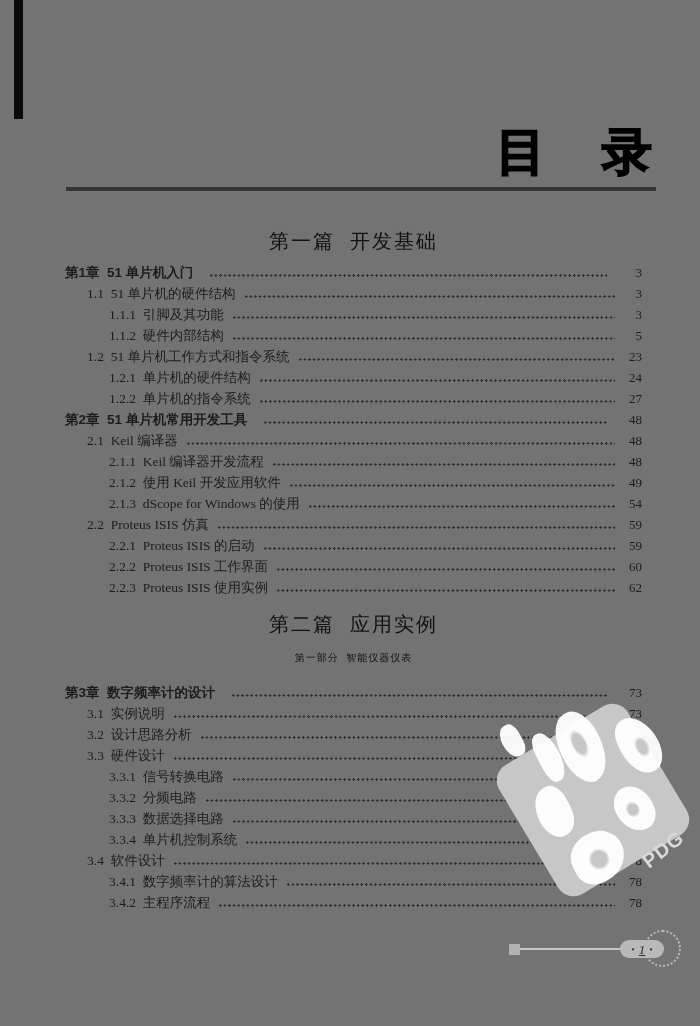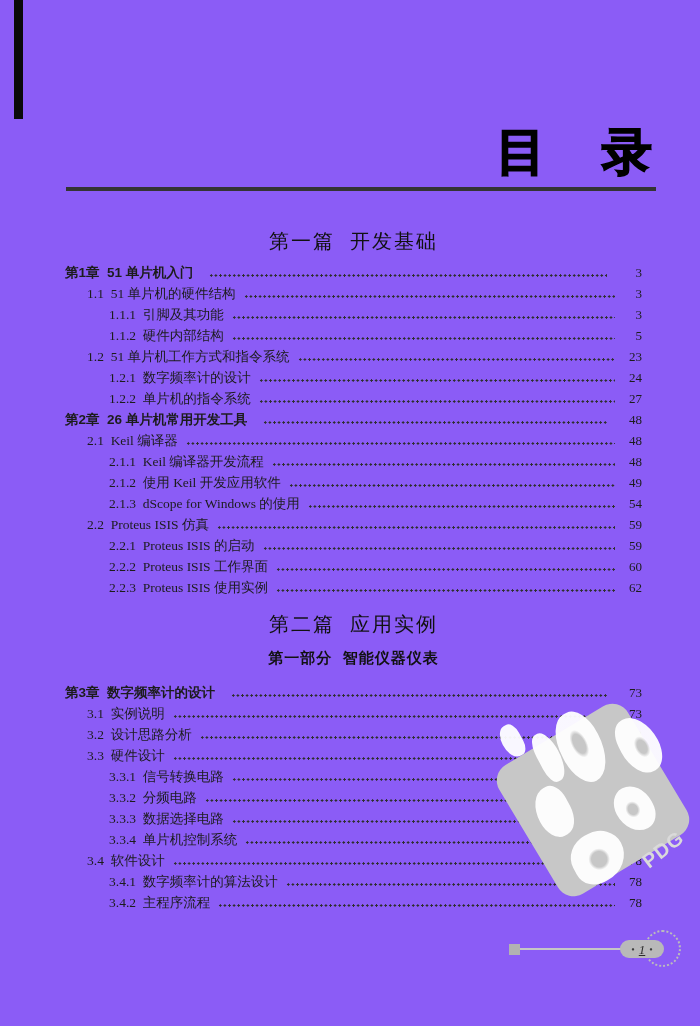--- a/index.html
+++ b/index.html
@@ -1,18 +1,18 @@
 <!DOCTYPE html>
 <html><head>
 <meta charset="utf-8">
 <style>
   * { margin:0; padding:0; box-sizing:border-box; }
   html,body { width:700px; height:1026px; overflow:hidden; }
   body { background:#ffffff; font-family:"Liberation Serif", serif; color:#1c1c1c; position:relative; }
-  .page { position:absolute; inset:0; background:#8b5cf6; overflow:hidden; }
+  .page { position:absolute; inset:0; background:#737373; overflow:hidden; }
 
   
   .scan-bar { position:absolute; left:14px; top:0; width:9px; height:119px; background:#0a0a0a; }
 
   
   .title { position:absolute; top:126px; right:48px; white-space:nowrap; }
   .tchar { font-family:"Liberation Sans", sans-serif; font-weight:900; font-size:50px; line-height:52px; color:#000;
            -webkit-text-stroke:1.5px #000; letter-spacing:0; display:inline-block; }
   .tchar + .tchar { margin-left:52px; }
 
@@ -27,21 +27,21 @@
   .toc-row.s2 { padding-left:44px; }
   .dots { flex:1; height:3px; position:relative; top:3px; margin:0 5px 0 8px;
           background-image:radial-gradient(circle, #2e2e2e 1px, rgba(0,0,0,0) 1.35px);
           background-size:4.6px 3px; background-repeat:repeat-x; background-position:0 0; }
   .pagenum { min-width:22px; text-align:right; font-size:13px; font-family:"Liberation Serif", serif; font-weight:normal; }
 
   .toc-row.part { display:block; height:auto; text-align:center; margin:15px 0 9px;
                   font-family:"Liberation Sans", sans-serif; font-weight:normal; font-size:20px; line-height:23px; letter-spacing:2px; color:#111; }
   .toc-row.part:first-child { margin-top:0; margin-bottom:9px; }
   .toc-row.subpart { display:block; height:auto; text-align:center; margin:13px 0 16px;
-                     font-family:"Liberation Sans", sans-serif; font-weight:bold; font-size:15px; line-height:17px; letter-spacing:1px; color:#111; }
+                     font-family:"Liberation Sans", sans-serif; font-weight:normal; font-size:10px; line-height:17px; letter-spacing:1px; color:#111; }
 
   
   .stamp { position:absolute; left:518px; top:725px; width:150px; height:150px;
            background:#c7c7c7; border-radius:18px; transform:rotate(-31deg); }
   .glyph { position:absolute; background:#ffffff; opacity:.95; transform:rotate(-28deg); }
   .g0 { left:502px; top:724px; width:20px; height:34px; border-radius:55% 45% 40% 60%; }
   .g1 { left:538px; top:731px; width:22px; height:52px; border-radius:45% 55% 60% 40%; }
   .g2 { left:560px; top:710px; width:42px; height:74px; border-radius:50% 42% 55% 45%;
         background:radial-gradient(ellipse at 50% 45%, #c7c7c7 18%, #ffffff 26%); }
   .g3 { left:620px; top:715px; width:38px; height:60px; border-radius:40% 60% 45% 55%;
@@ -103,31 +103,31 @@
       <span class="label">1.1.2  硬件内部结构</span>
       <span class="dots"></span>
       <span class="pagenum">5</span>
     </div>
       <div class="toc-row s1">
       <span class="label">1.2  51 单片机工作方式和指令系统</span>
       <span class="dots"></span>
       <span class="pagenum">23</span>
     </div>
       <div class="toc-row s2">
-      <span class="label">1.2.1  数字频率计的设计</span>
+      <span class="label">1.2.1  单片机的硬件结构</span>
       <span class="dots"></span>
       <span class="pagenum">24</span>
     </div>
       <div class="toc-row s2">
       <span class="label">1.2.2  单片机的指令系统</span>
       <span class="dots"></span>
       <span class="pagenum">27</span>
     </div>
       <div class="toc-row chapter">
-      <span class="label">第2章  26 单片机常用开发工具</span>
+      <span class="label">第2章  51 单片机常用开发工具</span>
       <span class="dots"></span>
       <span class="pagenum">48</span>
     </div>
       <div class="toc-row s1">
       <span class="label">2.1  Keil 编译器</span>
       <span class="dots"></span>
       <span class="pagenum">48</span>
     </div>
       <div class="toc-row s2">
       <span class="label">2.1.1  Keil 编译器开发流程</span>

